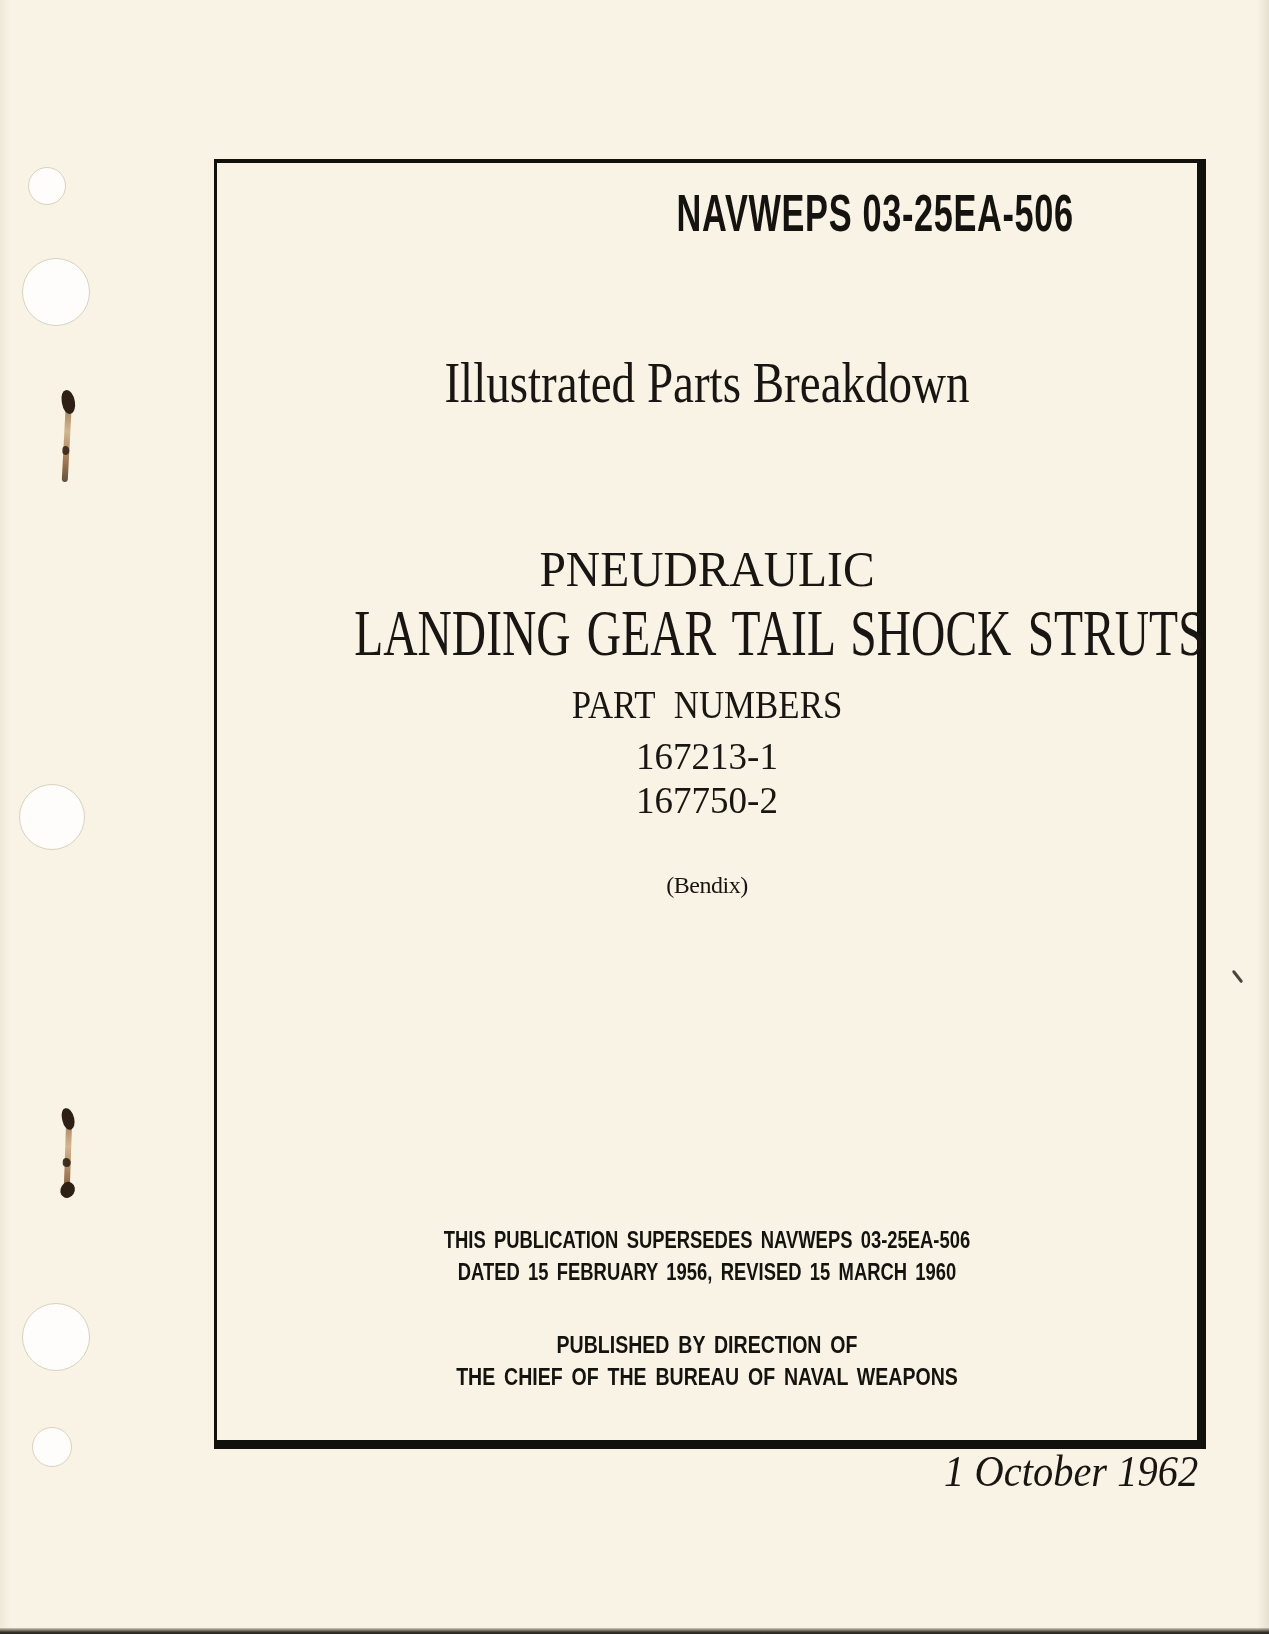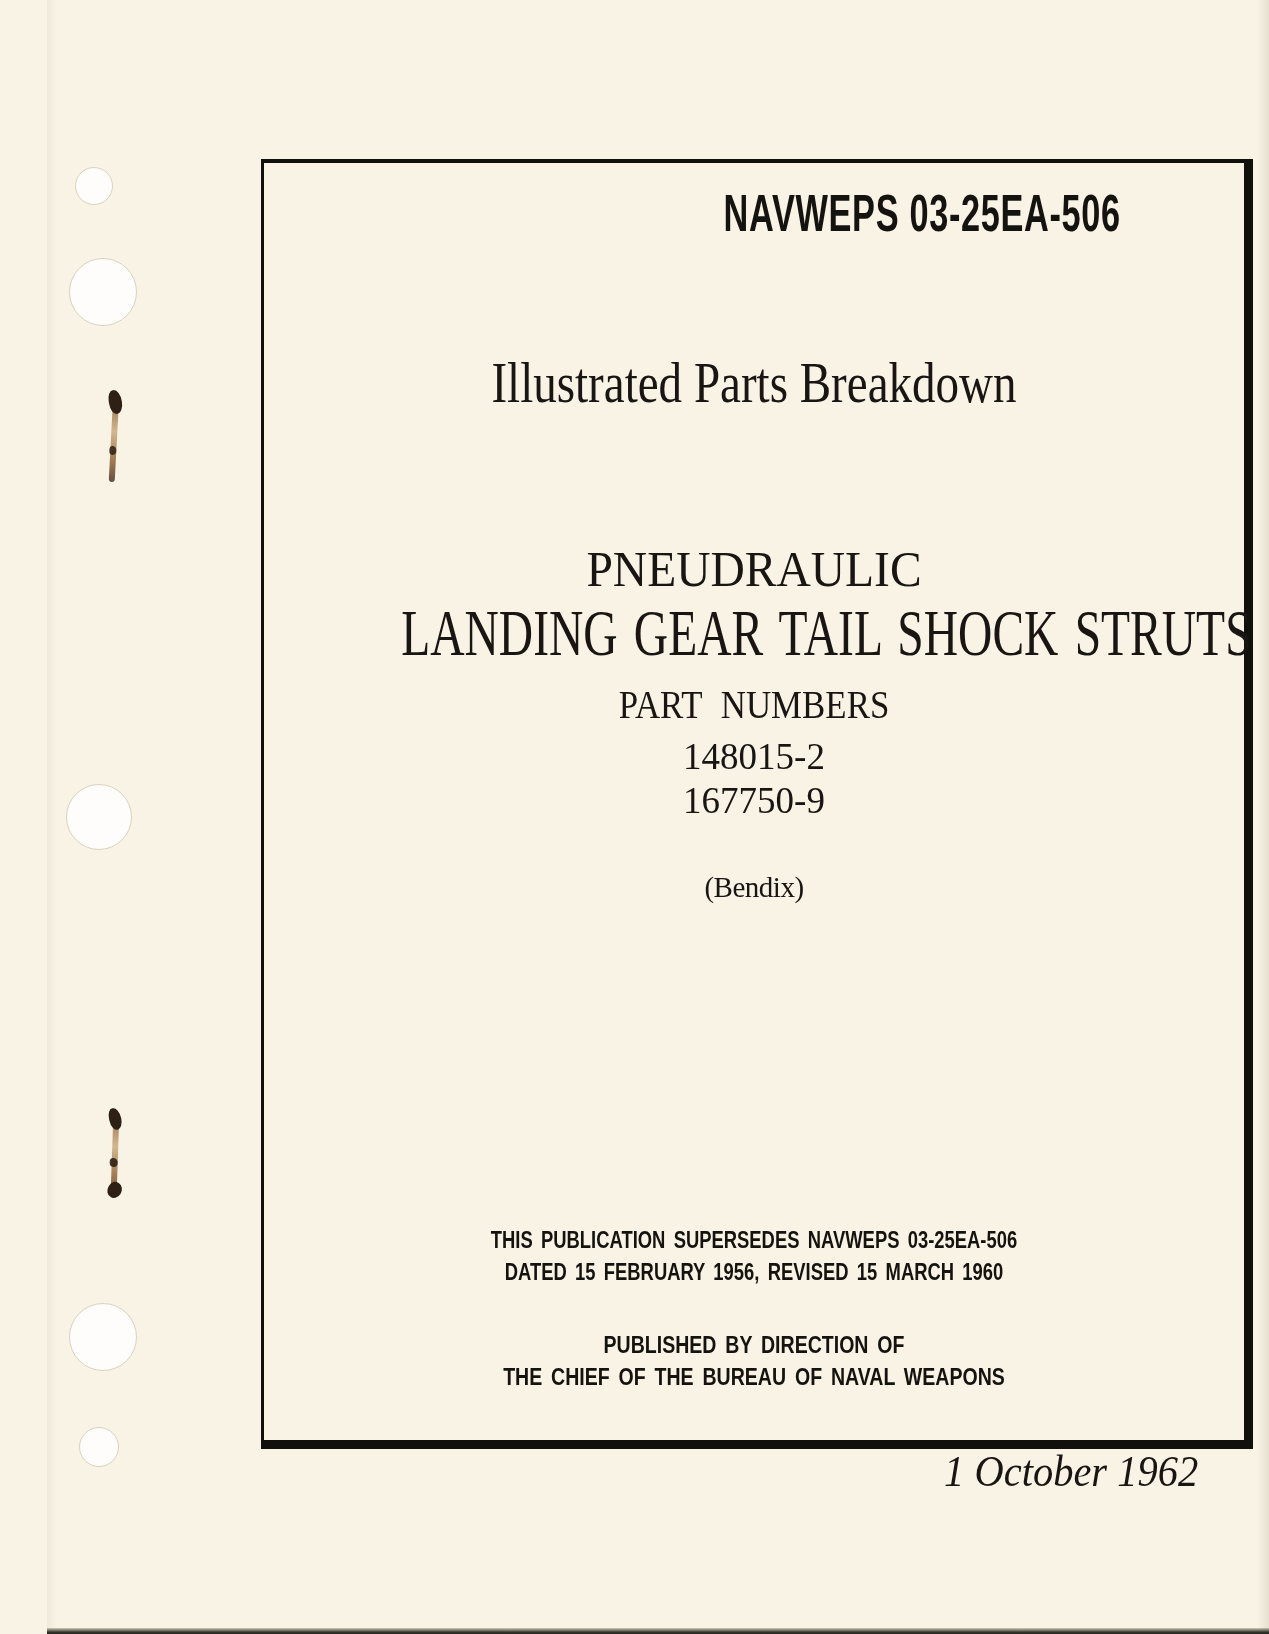--- a/index.html
+++ b/index.html
@@ -3,21 +3,21 @@
 <meta charset="utf-8">
 <style>
   html,body{margin:0;padding:0;}
   body{
     width:1269px;height:1634px;position:relative;overflow:hidden;
     background:#f8f3e5;
     font-family:"Liberation Serif", serif;
   }
   .page{position:absolute;inset:0;background:
     linear-gradient(90deg,#efe9d9 0px,#f8f3e5 10px),
-    #f8f3e5; margin-left: 47px;}
+    #f8f3e5;}
   
   .edge-right{position:absolute;top:0;right:0;width:12px;height:100%;
     background:linear-gradient(90deg,rgba(0,0,0,0) 0%,rgba(120,110,80,.14) 100%);}
   .edge-bottom{position:absolute;left:0;bottom:0;width:100%;height:6px;
     background:linear-gradient(180deg,rgba(90,85,65,.25) 0%,#35332a 70%,#23221c 100%);}
   
   .box{position:absolute;left:214px;top:159px;width:992px;height:1290px;
     box-sizing:border-box;background:transparent;
     border-style:solid;border-color:#12100d;
     border-top-width:4px;border-left-width:3px;
@@ -27,21 +27,21 @@
   .doc-number{position:absolute;top:24px;right:123px;line-height:1;
     font-family:"Liberation Sans",sans-serif;font-weight:bold;font-size:52px;
     color:#15130f;letter-spacing:1px;white-space:nowrap;
     transform:scaleX(.66);transform-origin:100% 50%;}
   .subtitle{top:192px;font-size:56px;transform:scaleX(.84);}
   .title1{top:381px;font-size:50px;transform:scaleX(.95);}
   .title2{top:437px;font-size:66px;transform:scaleX(.72);word-spacing:6px;}
   .pn-head{top:521px;font-size:41px;transform:scaleX(.85);word-spacing:12px;}
   .pn-list{top:575px;font-size:37px;}
   .pn-list div{height:44px;line-height:1;}
-  .mfr{top:710px;font-size:29px;letter-spacing:-0.5px;}
+  .mfr{top:710px;font-size:24px;letter-spacing:-0.5px;}
   .sans-line{font-family:"Liberation Sans",sans-serif;font-weight:bold;
     color:#15130f;}
   .sup1{top:1066px;font-size:23px;transform:scaleX(.80);word-spacing:4px;}
   .sup2{top:1098px;font-size:23px;transform:scaleX(.80);word-spacing:4px;}
   .pub1{top:1171px;font-size:23px;transform:scaleX(.85);word-spacing:4px;}
   .pub2{top:1203px;font-size:23px;transform:scaleX(.85);word-spacing:4px;}
   .pub-date{position:absolute;top:1450px;right:71px;line-height:1;
     font-size:44px;font-style:italic;color:#181512;white-space:nowrap;
     transform:scaleX(.92);transform-origin:100% 50%;}
   
@@ -97,22 +97,22 @@
     <div class="doc-number">NAVWEPS 03-25EA-506</div>
 
     <div class="line subtitle">Illustrated Parts Breakdown</div>
 
     <div class="line title1">PNEUDRAULIC</div>
     <div class="line title2">LANDING GEAR TAIL SHOCK STRUTS</div>
 
     <div class="line pn-head">PART NUMBERS</div>
 
     <div class="line pn-list">
-      <div>148015-2</div>
-      <div>167750-9</div>
+      <div>167213-1</div>
+      <div>167750-2</div>
     </div>
 
     <div class="line mfr">(Bendix)</div>
 
     <div class="line sans-line sup1">THIS PUBLICATION SUPERSEDES NAVWEPS 03-25EA-506</div>
     <div class="line sans-line sup2">DATED 15 FEBRUARY 1956, REVISED 15 MARCH 1960</div>
 
     <div class="line sans-line pub1">PUBLISHED BY DIRECTION OF</div>
     <div class="line sans-line pub2">THE CHIEF OF THE BUREAU OF NAVAL WEAPONS</div>
   </div>

